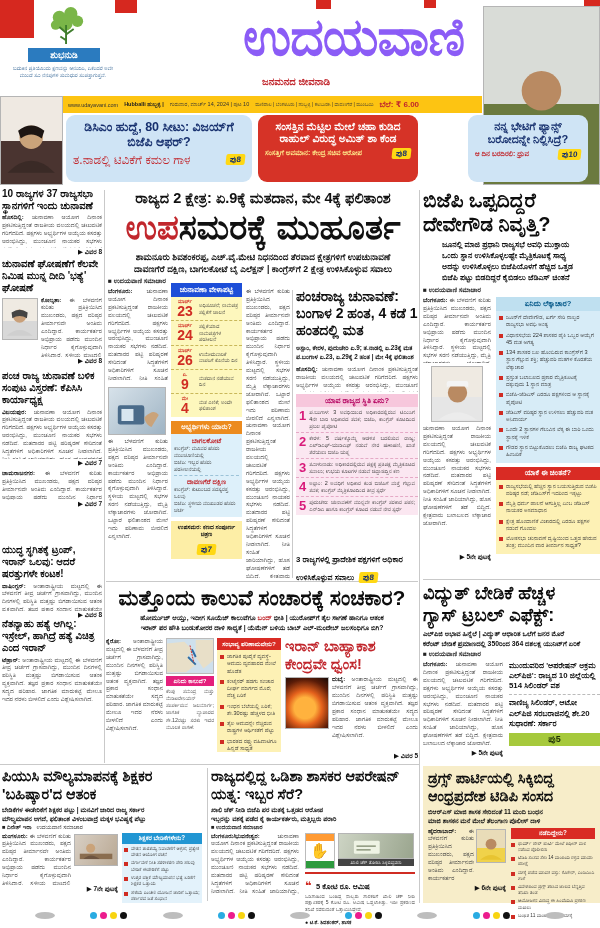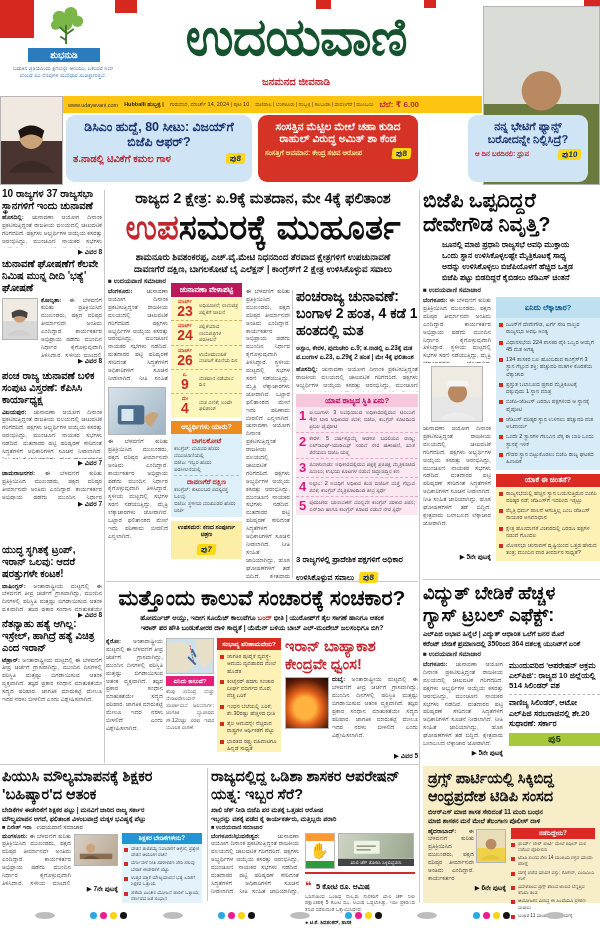--- a/index.html
+++ b/index.html
@@ -56,21 +56,21 @@
           <circle cx="31" cy="16" r="6"></circle>
           <circle cx="18" cy="18" r="8"></circle>
           <circle cx="8" cy="20" r="5"></circle>
         </g>
       <path d="M19 20 L19 40 M19 28 L12 22 M19 30 L27 24 M19 36 L13 32" stroke="#3f7d2c" stroke-width="2" fill="none"></path>
     </svg>
   </div>
   <div class="abs boxhdr" style="left:28px;top:48px;width:72px;height:14px;background:#2b7bbf;color:#fff;font-size:9px;">ಶುಭನುಡಿ</div>
   <div class="abs" style="left:12px;top:65px;width:102px;height:30px;font-size:5.4px;line-height:1.35;color:#2d6091;text-align:center;overflow:hidden;">ಬದುಕಿನ ಪ್ರತಿಯೊಂದು ಕ್ಷಣವನ್ನು ಆನಂದಿಸಿ, ಏಕೆಂದರೆ ಅವೇ ಮುಂದೆ ಸವಿ ನೆನಪುಗಳ ಸುಮಧುರ ಸಂಪತ್ತಾಗುತ್ತವೆ.</div>
 
-  <div class="abs" style="left:128px;top:4px;width:336px;height:66px;font-size:52px;font-weight:bold;text-align:center;line-height:66px;letter-spacing:-1px;color:#14532d;">ಉದಯವಾಣಿ</div>
+  <div class="abs" style="left:128px;top:4px;width:336px;height:66px;font-size:52px;font-weight:bold;text-align:right;line-height:66px;letter-spacing:-1px;color:#8b5cf6;">ಉದಯವಾಣಿ</div>
   <div class="abs" style="left:196px;top:76px;width:200px;text-align:center;font-size:10px;font-weight:bold;color:#c1272d;">ಜನಮನದ ಜೀವನಾಡಿ</div>
 
   <div class="abs photo" style="left:483px;top:6px;width:117px;height:179px;background:linear-gradient(#d9dcd7 55%,#6b7a3f 55%);color:#5a6a33;">
     <svg viewBox="0 0 40 40">
         <circle cx="20" cy="13" r="8" fill="#b98a62"></circle>
         <path d="M2 40 Q20 22 38 40 Z" fill="#5f7038"></path>
         <rect x="15" y="30" width="10" height="4" fill="#e8c832"></rect>
       </svg>
   </div>
 
@@ -86,21 +86,21 @@
     <svg viewBox="0 0 40 40">
         <circle cx="20" cy="13" r="9" fill="#caa37a"></circle>
         <path d="M10 8 Q20 0 30 8 L28 14 Q20 8 12 14 Z" fill="#1d1512"></path>
         <path d="M2 40 Q20 22 38 40 Z" fill="#3a2a26"></path>
       </svg>
   </div>
 
   <div class="abs teaser" style="left:66px;top:115px;width:186px;height:67px;background:#cfe4f5;">
     <div class="t b" style="font-size:12.5px;color:#17306e;">ಡಿಸಿಎಂ ಹುದ್ದೆ, 80 ಸೀಟು: ವಿಜಯ್‌ಗೆ ಬಿಜೆಪಿ ಆಫರ್?</div>
     <div class="subrow">
-      <span style="font-size:10px;font-weight:bold;color:#c1272d;">ತ.ನಾಡಲ್ಲಿ ಟಿವಿಕೆಗೆ ಕಮಲ ಗಾಳ</span>
+      <span style="font-size:12px;font-weight:normal;color:#c1272d;">ತ.ನಾಡಲ್ಲಿ ಟಿವಿಕೆಗೆ ಕಮಲ ಗಾಳ</span>
       <span class="badge">ಪು8</span>
     </div>
   </div>
 
   <div class="abs teaser" style="left:258px;top:115px;width:160px;height:67px;background:#d63327;">
     <div class="t b" style="font-size:10.5px;color:#fff;">ಸಂಸತ್ತಿನ ಮೆಟ್ಟಿಲ ಮೇಲೆ ಚಹಾ ಕುಡಿದ ರಾಹುಲ್ ವಿರುದ್ಧ ಅಮಿತ್ ಶಾ ಕೆಂಡ</div>
     <div class="subrow">
       <span style="font-size:7px;font-weight:bold;color:#ffe98a;">ಸಂಸತ್ತಿಗೆ ಅವಮಾನ: ಕೇಂದ್ರ ಸಚಿವ ಆರೋಪ</span>
       <span class="badge">ಪು8</span>
     </div>
@@ -181,21 +181,21 @@
       <svg viewBox="0 0 40 30">
           <rect x="4" y="8" width="22" height="16" rx="2" fill="#4a6b8a"></rect>
           <rect x="7" y="11" width="10" height="10" fill="#d8e6f0"></rect>
           <path d="M26 18 Q34 10 38 16 L32 26 Q27 24 26 18Z" fill="#caa37a"></path>
         </svg>
     </div>
     <div class="body-txt" style="height:138px;"><span>ಈ ಬೆಳವಣಿಗೆ ಕುರಿತು ಪ್ರತಿಕ್ರಿಯಿಸಿದ ಮುಖಂಡರು, ಪಕ್ಷದ ವರಿಷ್ಠರ ತೀರ್ಮಾನವೇ ಅಂತಿಮ ಎಂದಿದ್ದಾರೆ. ಕಾರ್ಯಕರ್ತರ ಅಭಿಪ್ರಾಯ ಪಡೆದು ಮುಂದಿನ ನಿರ್ಧಾರ ಕೈಗೊಳ್ಳುವುದಾಗಿ ತಿಳಿಸಿದ್ದಾರೆ. ಸ್ಥಳೀಯ ಮಟ್ಟದಲ್ಲಿ ಸಭೆಗಳ ಸರಣಿ ನಡೆಯುತ್ತಿದ್ದು, ಮೈತ್ರಿ ಲೆಕ್ಕಾಚಾರಗಳು ಜೋರಾಗಿವೆ. ಒಟ್ಟಾರೆ ಫಲಿತಾಂಶದ ಮೇಲೆ ಇದು ಪರಿಣಾಮ ಬೀರಲಿದೆ ಎನ್ನಲಾಗಿದೆ.</span></div>
   </div>
 
   <div class="abs" style="left:171px;top:283px;width:71px;">
-    <div class="boxhdr" style="height:14px;background:#be185d;color:#fff;font-size:7.5px;">ಚುನಾವಣಾ ವೇಳಾಪಟ್ಟಿ</div>
+    <div class="boxhdr" style="height:14px;background:#1d4ed8;color:#fff;font-size:7.5px;">ಚುನಾವಣಾ ವೇಳಾಪಟ್ಟಿ</div>
     <div style="background:#fdf7bd;">
       <div class="schrow dash">
         <span class="schdate">
             <span class="m">ಮಾರ್ಚ್</span>
             <span class="n">23</span>
           </span>
         <span class="schtxt">ಅಧಿಸೂಚನೆ; ನಾಮಪತ್ರ ಸಲ್ಲಿಕೆಗೆ ಚಾಲನೆ</span>
       </div>
       <div class="schrow dash">
         <span class="schdate">
@@ -306,21 +306,21 @@
           <path d="M10 10 Q20 3 30 10 L30 7 L10 7 Z" fill="#f4f4f4"></path>
           <rect x="10" y="4" width="20" height="5" rx="2" fill="#f4f4f4"></rect>
           <path d="M2 40 Q20 26 38 40 Z" fill="#ececec"></path>
         </svg>
     </div>
     <div class="body-txt" style="height:128px;"><span>ಚುನಾವಣಾ ಆಯೋಗ ದಿನಾಂಕ ಪ್ರಕಟಿಸುತ್ತಿದ್ದಂತೆ ರಾಜಕೀಯ ವಲಯದಲ್ಲಿ ಚಟುವಟಿಕೆ ಗರಿಗೆದರಿದೆ. ಪಕ್ಷಗಳು ಅಭ್ಯರ್ಥಿಗಳ ಆಯ್ಕೆಯ ಕಸರತ್ತು ಆರಂಭಿಸಿದ್ದು, ಮುಂಚೂಣಿ ನಾಯಕರ ಸಭೆಗಳು ನಡೆದಿವೆ. ಮತದಾರರ ಪಟ್ಟಿ ಪರಿಷ್ಕರಣೆ ಸೇರಿದಂತೆ ಸಿದ್ಧತೆಗಳಿಗೆ ಅಧಿಕಾರಿಗಳಿಗೆ ಸೂಚನೆ ನೀಡಲಾಗಿದೆ. ನೀತಿ ಸಂಹಿತೆ ಜಾರಿಯಾಗಿದ್ದು, ಹೊಸ ಘೋಷಣೆಗಳಿಗೆ ತಡೆ ಬಿದ್ದಿದೆ. ಕ್ಷೇತ್ರವಾರು ಬಲಾಬಲದ ಲೆಕ್ಕಾಚಾರ ಜೋರಾಗಿದೆ.</span></div>
     <div class="more">▶ 5ನೇ ಪುಟಕ್ಕೆ</div>
   </div>
 
   <div class="abs" style="left:496px;top:297px;width:104px;">
-    <div class="boxhdr" style="height:21px;background:#bfe0f0;color:#075a8a;font-size:7.5px;">ಏನಿದು ಲೆಕ್ಕಾಚಾರ?</div>
+    <div class="boxhdr" style="height:14px;background:#bfe0f0;color:#075a8a;font-size:7.5px;">ಏನಿದು ಲೆಕ್ಕಾಚಾರ?</div>
     <div style="background:#d7ecf7;padding:3px 3px 1px;">
       <div class="bullet">ಜೂನ್‌ಗೆ ದೇವೇಗೌಡ, ಖರ್ಗೆ ಸೇರಿ ನಾಲ್ವರ ರಾಜ್ಯಸಭಾ ಅವಧಿ ಅಂತ್ಯ</div>
       <div class="bullet">ವಿಧಾನಸಭೆಯ 224 ಶಾಸಕರ ಪೈಕಿ ಒಬ್ಬರ ಆಯ್ಕೆಗೆ 45 ಮತ ಅಗತ್ಯ</div>
       <div class="bullet">134 ಶಾಸಕರ ಬಲ ಹೊಂದಿರುವ ಕಾಂಗ್ರೆಸ್‌ಗೆ 3 ಸ್ಥಾನ ಗೆಲ್ಲುವ ಶಕ್ತಿ; ಹೆಚ್ಚುವರಿ ಮತಗಳ ಕೊರತೆಯ ಲೆಕ್ಕಾಚಾರ</div>
       <div class="bullet">ಪ್ರಸ್ತುತ ಬಲಾಬಲದ ಪ್ರಕಾರ ಮೈತ್ರಿಕೂಟಕ್ಕೆ ದಕ್ಕುವುದು 1 ಸ್ಥಾನ ಮಾತ್ರ</div>
       <div class="bullet">ಬಿಜೆಪಿ-ಜೆಡಿಎಸ್ ಎರಡೂ ಪಕ್ಷಗಳಿಂದ ಆ ಸ್ಥಾನಕ್ಕೆ ಪೈಪೋಟಿ</div>
       <div class="bullet">ಜೆಡಿಎಸ್ ವರಿಷ್ಠರ ಸ್ಥಾನ ಉಳಿಸಲು ಹೆಚ್ಚುವರಿ ಮತ ಅನಿವಾರ್ಯ</div>
       <div class="bullet">ಒಂದೇ 2 ಸ್ಥಾನಗಳ ಗೆಲುವಿನ ಲೆಕ್ಕ ಈ ಬಾರಿ ಒಂದು ಸ್ಥಾನಕ್ಕೆ ಇಳಿಕೆ</div>
       <div class="bullet">ಗೌಡರ ಸ್ಥಾನ ಬಿಟ್ಟುಕೊಡಲು ಬಿಜೆಪಿ ರಾಜ್ಯ ಘಟಕದ ಹಿಂಜರಿಕೆ</div>
     </div>

